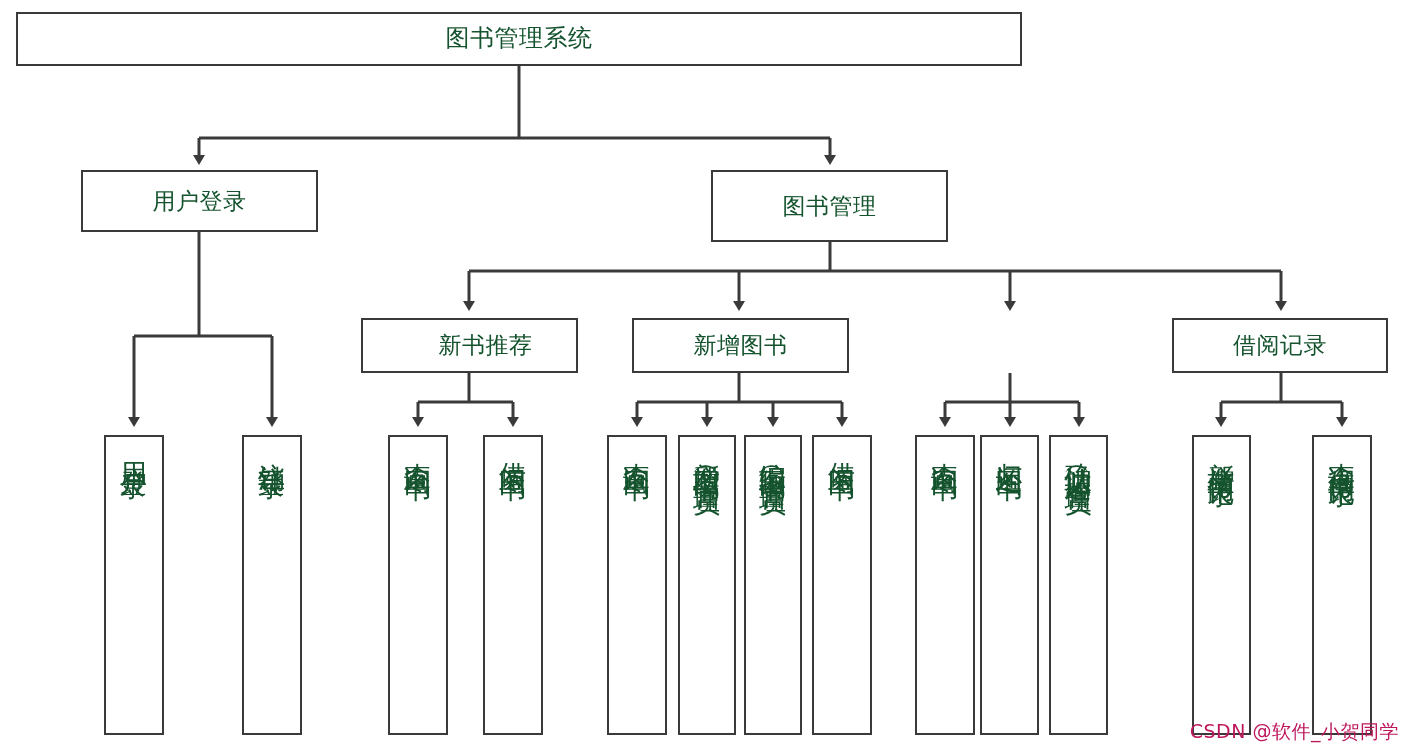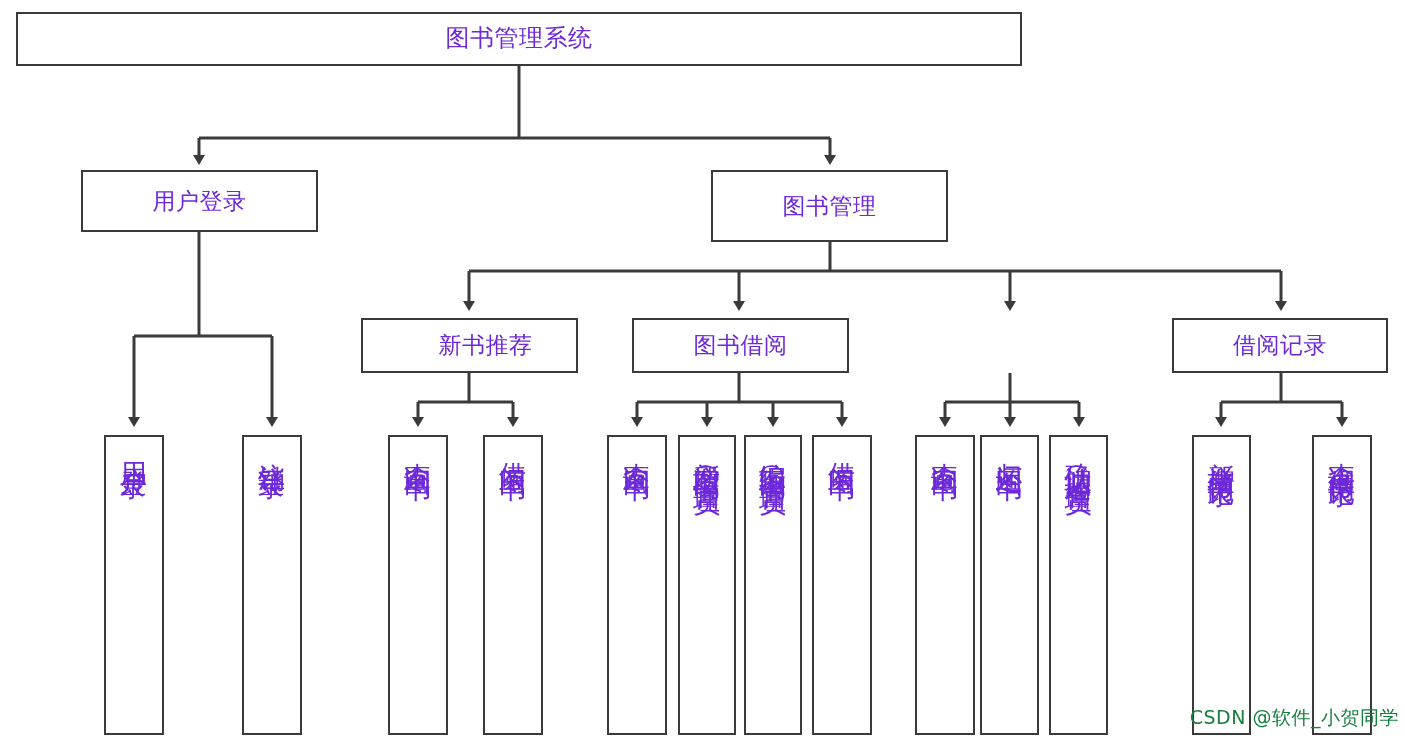--- a/index.html
+++ b/index.html
@@ -28,21 +28,21 @@
     pointer-events: none;
   }
   .node {
     position: absolute;
     box-sizing: border-box;
     background: #ffffff;
     border: 2.5px solid #3a3a3a;
     display: flex;
     align-items: center;
     justify-content: center;
-    color: #6d28d9;
+    color: #14532d;
   }
   .node .label {
     display: block;
     text-align: center;
     line-height: 1.05;
     letter-spacing: 0.5px;
   }
   
   .node.horiz .label {
     font-size: 23px;
@@ -60,23 +60,23 @@
     writing-mode: vertical-rl;
     text-orientation: upright;
     font-size: 27px;
     line-height: 1.0;
     letter-spacing: 4px;
     white-space: nowrap;
   }
   .watermark {
     position: absolute;
     right: 6px;
-    bottom: 16px;
+    bottom: 2px;
     font-size: 19px;
-    color: #15803d;
+    color: #be185d;
     white-space: nowrap;
     letter-spacing: 0.5px;
     margin-left: 20px;
   }
 </style>
 </head>
 <body>
 
 <div id="diagram-root">
 
@@ -138,21 +138,21 @@
     <span class="label">用户登录</span>
   </div>
   <div class="node horiz" style="left:711px; top:170px; width:237px; height:72px;">
     <span class="label">图书管理</span>
   </div>
 
   <div class="node horiz" style="left:361px; top:318px; width:217px; height:55px;padding-left:32px;">
     <span class="label">新书推荐</span>
   </div>
   <div class="node horiz" style="left:632px; top:318px; width:217px; height:55px;">
-    <span class="label">图书借阅</span>
+    <span class="label">新增图书</span>
   </div>
   <div class="node horiz" style="left:1172px; top:318px; width:216px; height:55px;justify-content:center;">
     <span class="label">借阅记录</span>
   </div>
 
   <div class="node vert" style="left:104px; top:435px; width:60px; height:300px;">
     <span class="label">用户登录</span>
   </div>
   <div class="node vert" style="left:242px; top:435px; width:60px; height:300px;">
     <span class="label">注销登录</span>

